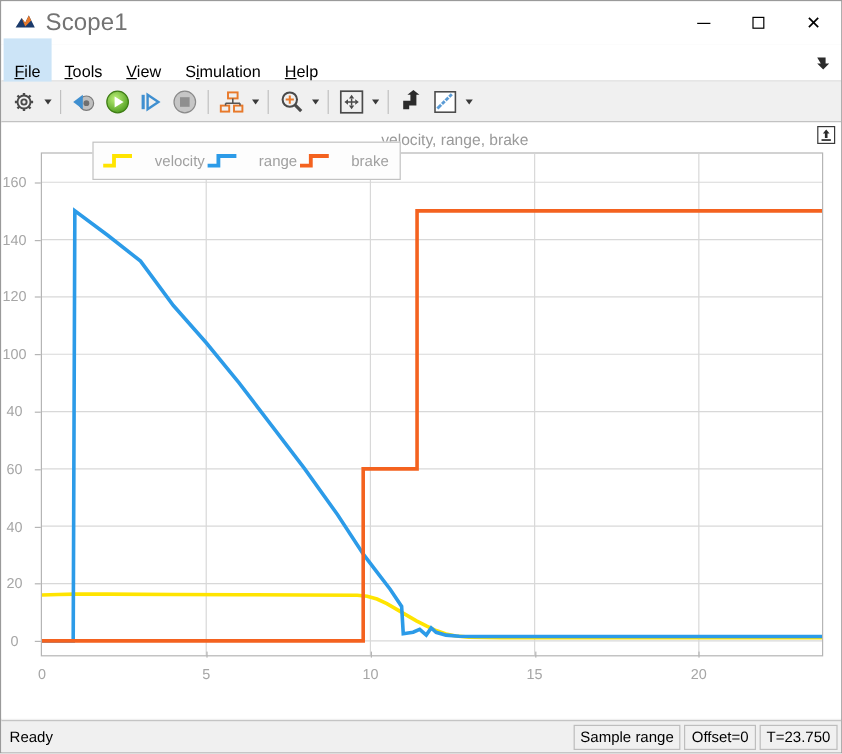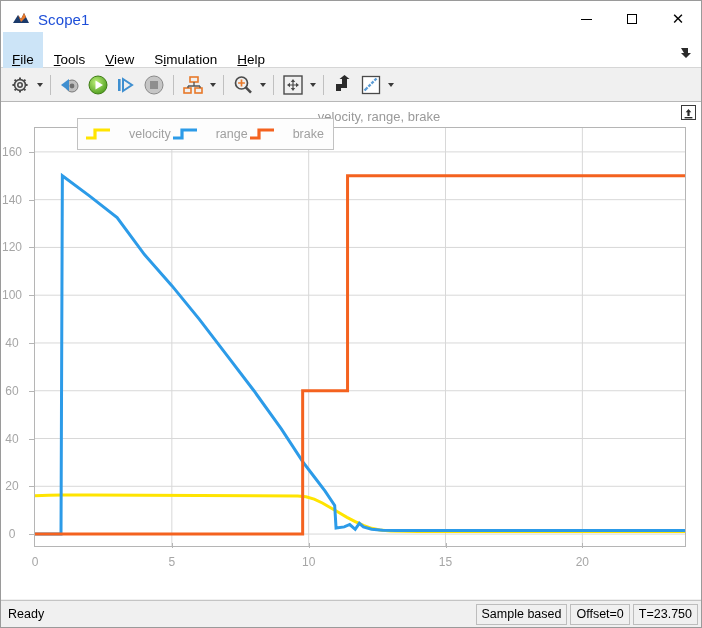--- a/index.html
+++ b/index.html
@@ -29,22 +29,22 @@
     display: flex;
     align-items: center;
   }
   .title-icon {
     width: 18px; height: 18px;
     margin-left: 11px; margin-right: 8px;
     position: relative;
     flex: 0 0 auto;
   }
   .title-text {
-    font-size: 15px;
-    color: #1d4ed8;
+    font-size: 20px;
+    color: #737373;
     letter-spacing: 0.1px;
   }
   .win-btns {
     margin-left: auto;
     display: flex;
     height: 36px;
   }
   .win-btn {
     width: 46px; height: 36px;
     display: flex;
@@ -504,19 +504,19 @@
         </span>
         <span class="legend-label">brake</span>
       </div>
     </div>
 
   </div>
 
   <div class="statusbar">
     <div class="status-ready">Ready</div>
     <div class="status-cells">
-      <div class="status-cell">Sample based</div>
+      <div class="status-cell">Sample range</div>
       <div class="status-cell">Offset=0</div>
       <div class="status-cell">T=23.750</div>
     </div>
   </div>
 
 </div>
 
 </body></html>

